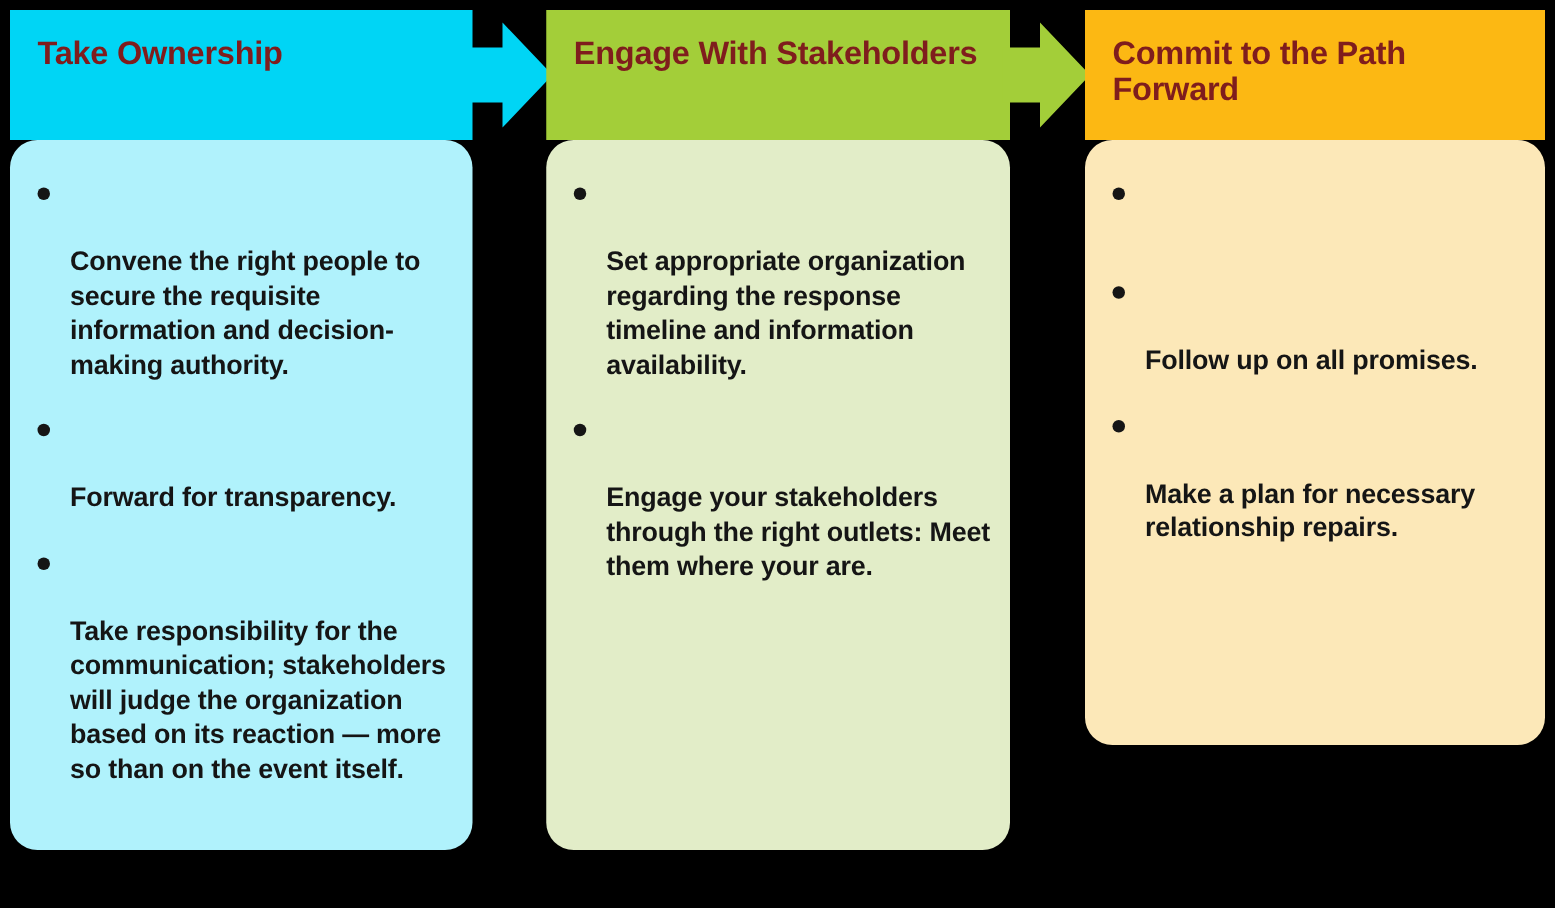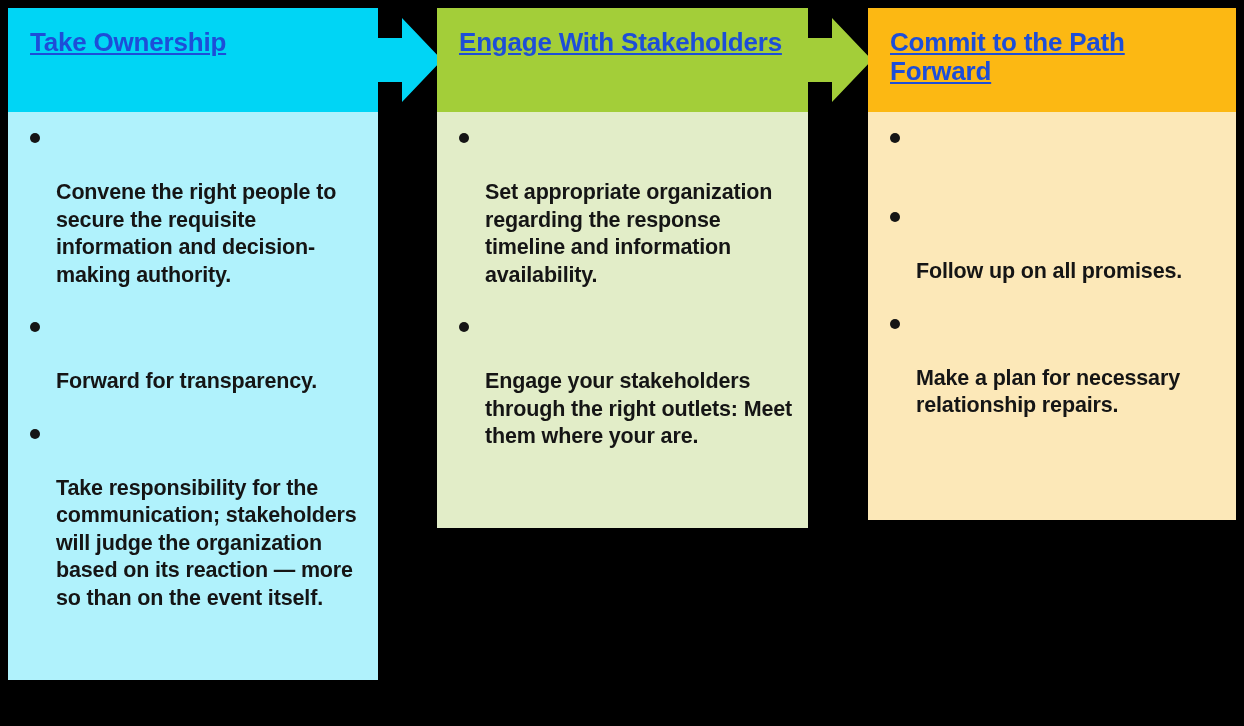--- a/index.html
+++ b/index.html
@@ -32,31 +32,31 @@
     box-sizing: border-box;
     padding: 20px 16px 10px 22px;
     height: 104px;
     display: block;
   }
 
   .col-title {
     font-size: 26px;
     font-weight: bold;
     line-height: 1.13;
-    color: #1d4ed8;
+    color: #7f1d1d;
     letter-spacing: -0.2px;
     white-space: pre-line;
     margin: 0;
-    text-decoration: underline;
   }
 
   .col-body {
     box-sizing: border-box;
     flex: 1 1 auto;
-    padding: 12px 14px 16px 18px;
+    padding: 29px 14px 16px 18px;
+    border-radius: 22px;
   }
 
   .bullet-list {
     list-style: none;
     margin: 0;
     padding: 0;
   }
 
   .bullet-item {
     position: relative;
@@ -79,22 +79,22 @@
     left: 4px;
     top: 9px;
     width: 10px;
     height: 10px;
     border-radius: 50%;
     background: #151515;
   }
 
   
   #col-0 { left: 8px;   width: 370px; height: 672px; }
-  #col-1 { left: 437px; width: 371px; height: 520px; }
-  #col-2 { left: 868px; width: 368px; height: 512px; }
+  #col-1 { left: 437px; width: 371px; height: 672px; }
+  #col-2 { left: 868px; width: 368px; height: 588px; }
 
   
   .arrow {
     position: absolute;
     top: 8px;
     width: 72px;
     height: 104px;
   }
   #arrow-0 { left: 372px; }
   #arrow-1 { left: 802px; }

